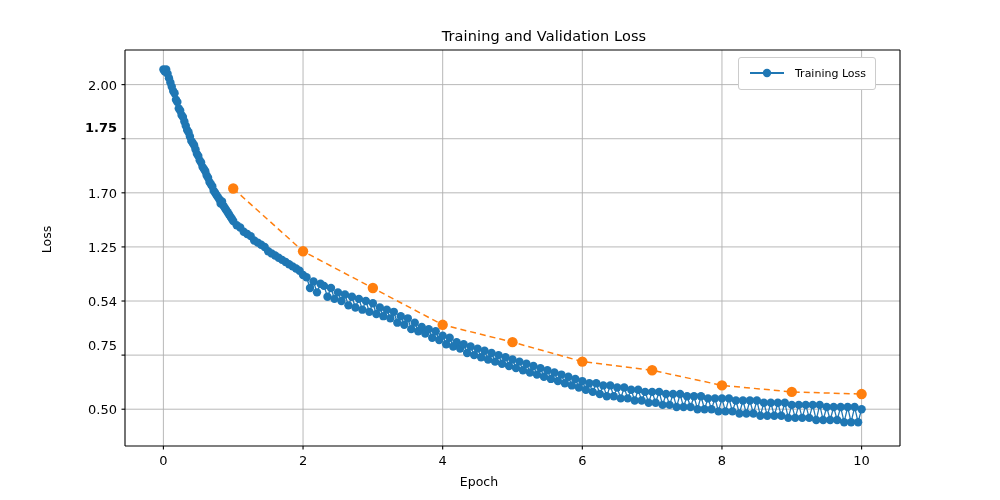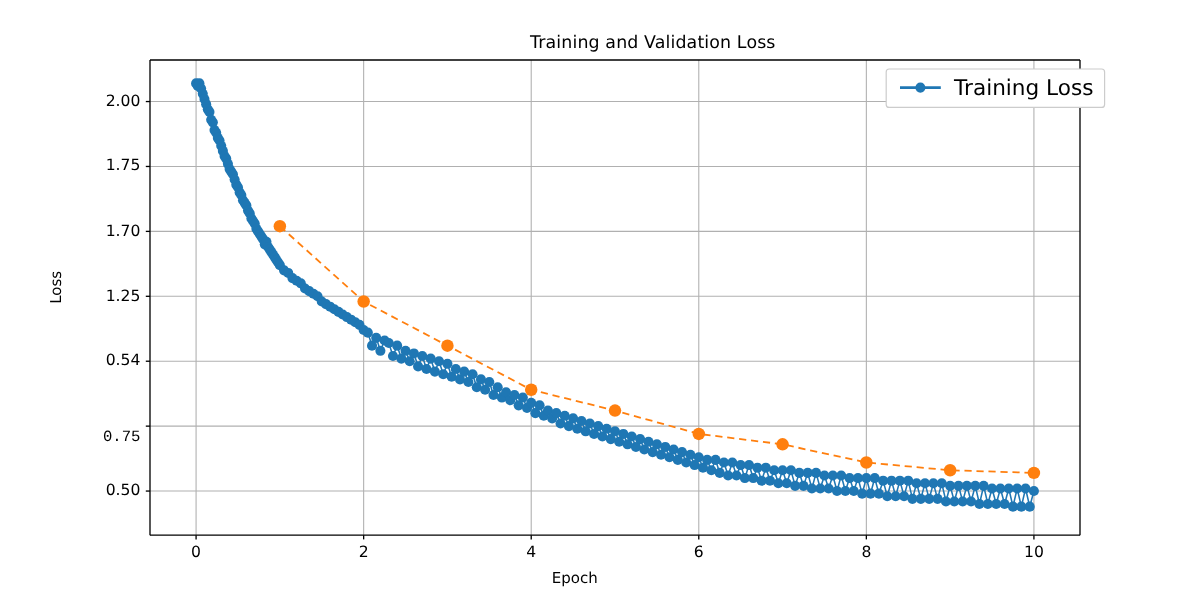--- a/index.html
+++ b/index.html
@@ -85,21 +85,21 @@
     align-items: center;
     height: 20px;
   }
   .legend-sample {
     width: 38px;
     height: 14px;
     margin-right: 9px;
     flex: 0 0 auto;
   }
   .legend-text {
-    font-size: 18px;
+    font-size: 11px;
     color: #000000;
     white-space: nowrap;
   }
 </style>
 </head>
 <body>
 
 <div id="figure">
 
   <div id="chart-title">Training and Validation Loss</div>
@@ -382,25 +382,25 @@
       <line x1="125" y1="192.81967213114757" x2="121.5" y2="192.81967213114757" stroke="#000000" stroke-width="1.1"></line>
       <line x1="125" y1="138.72131147540983" x2="121.5" y2="138.72131147540983" stroke="#000000" stroke-width="1.1"></line>
       <line x1="125" y1="84.62295081967216" x2="121.5" y2="84.62295081967216" stroke="#000000" stroke-width="1.1"></line>
     </svg>
 
   <div id="ylabel">Loss</div>
   <div id="xlabel">Epoch</div>
 
   <div id="ytick-labels">
       <div class="tick-label ytick-label" style="left: 59px; top: 409.213px; width: 58px;">0.50</div>
-      <div class="tick-label ytick-label" style="left: 59px; top: 364px; width: 58px; font-family: Liberation Mono, monospace;">0.75</div>
+      <div class="tick-label ytick-label" style="left: 59px; top: 345px; width: 58px;">0.75</div>
       <div class="tick-label ytick-label" style="left: 59px; top: 301.016px; width: 58px;">0.54</div>
       <div class="tick-label ytick-label" style="left: 59px; top: 246.918px; width: 58px;">1.25</div>
       <div class="tick-label ytick-label" style="left: 59px; top: 192.82px; width: 58px;">1.70</div>
-      <div class="tick-label ytick-label" style="left: 59px; top: 138px; width: 58px;">1.75</div>
+      <div class="tick-label ytick-label" style="left: 59px; top: 127px; width: 58px; font-weight: bold;">1.75</div>
       <div class="tick-label ytick-label" style="left: 59px; top: 84.623px; width: 58px;">2.00</div>
     </div>
   <div id="xtick-labels">
       <div class="tick-label xtick-label" style="left: 163.401px; top: 453px;">0</div>
       <div class="tick-label xtick-label" style="left: 303.041px; top: 453px;">2</div>
       <div class="tick-label xtick-label" style="left: 442.68px; top: 453px;">4</div>
       <div class="tick-label xtick-label" style="left: 582.32px; top: 453px;">6</div>
       <div class="tick-label xtick-label" style="left: 721.959px; top: 453px;">8</div>
       <div class="tick-label xtick-label" style="left: 861.599px; top: 453px;">10</div>
     </div>

